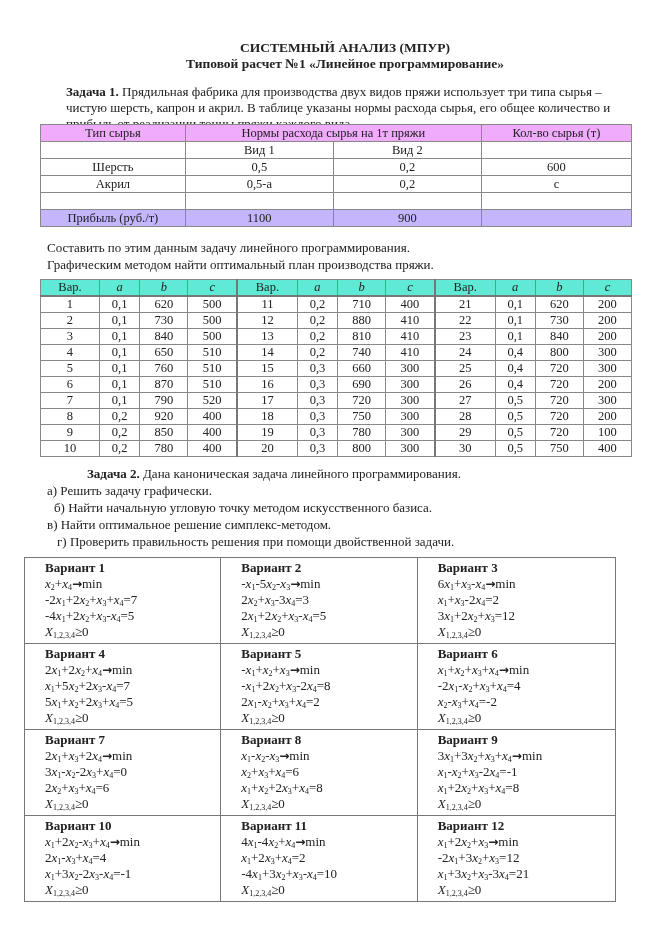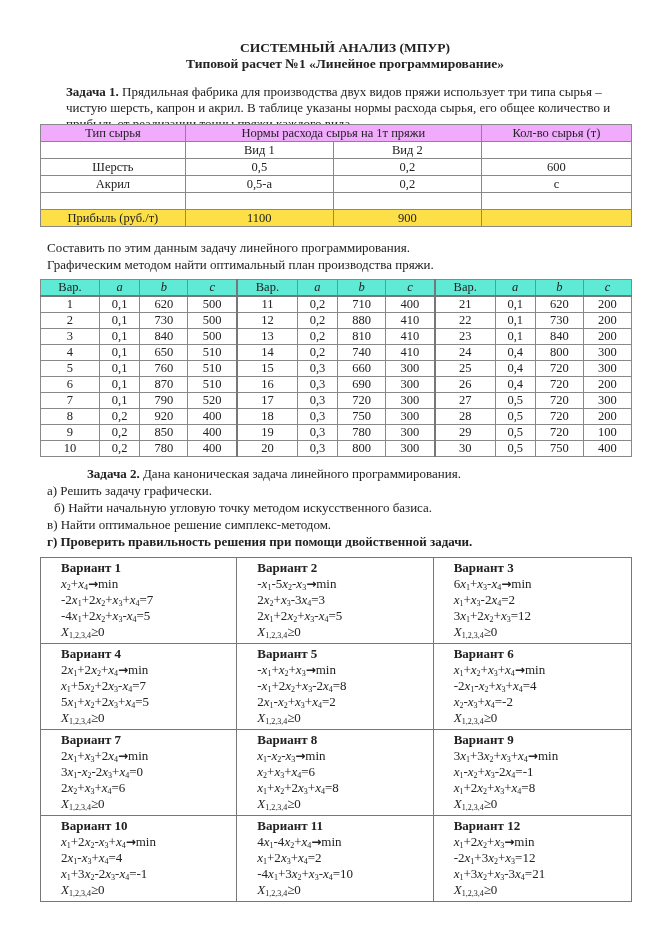--- a/index.html
+++ b/index.html
@@ -6,27 +6,27 @@
   body { width:666px; height:943px; position:relative; overflow:hidden;
          font-family:"Liberation Serif", serif; color:#222; }
   .abs { position:absolute; }
   .title { left:12px; width:666px; text-align:center; font-weight:bold; font-size:13.5px; }
   .para { font-size:13px; line-height:16px; }
   .bold { font-weight:bold; }
   table { border-collapse:collapse; }
   .t1 { left:40px; top:124px; width:592px; font-size:12.5px; }
   .t1 td { border:1px solid #888; text-align:center; height:16px; padding:0; line-height:15px; }
   .t1 .hdr td { background:#f0abfc; }
-  .t1 .profit td { background:#fde047;margin-left:28px; }
+  .t1 .profit td { background:#c4b5fd;margin-left:28px; }
   .t2 { left:40px; top:279px; width:592px; font-size:12.5px; }
   .t2 td, .t2 th { border:1px solid #888; text-align:center; padding:0; height:15px; line-height:15px; font-weight:normal; }
   .t2 th { background:#5eead4; border-bottom:2px solid #777; }
   .t2 th.it { font-style:italic; }
   .t2 .grp { border-left:2px solid #777; }
-  .vgrid { left:40px; top:557px; width:592px; border-collapse:collapse; font-size:13px; }
+  .vgrid { left:24px; top:557px; width:592px; border-collapse:collapse; font-size:13px; }
   .vgrid td { border:1px solid #777; vertical-align:top; padding:2px 0 3px 20px; width:197px; }
   .vtitle { font-weight:bold; line-height:16px; }
   .vline { line-height:16px; white-space:nowrap; }
   .vline i { font-style:italic; }
   sub { font-size:8px; vertical-align:-2px; line-height:0; }
 </style>
 </head>
 <body>
 
 <div class="abs title" style="top:40px;">СИСТЕМНЫЙ АНАЛИЗ (МПУР)</div>
@@ -243,21 +243,21 @@
     </tbody>
 </table>
 
 <div class="abs para" style="left:66px; top:466px;margin-left:21px;">
   <span class="bold">Задача 2.</span>
   <span>Дана каноническая задача линейного программирования.</span>
 </div>
 <div class="abs para" style="left:47px; top:483px;">а) Решить задачу графически.</div>
 <div class="abs para" style="left:54px; top:500px;">б) Найти начальную угловую точку методом искусственного базиса.</div>
 <div class="abs para" style="left:47px; top:517px;">в) Найти оптимальное решение симплекс-методом.</div>
-<div class="abs para" style="left:47px; top:534px;font-weight:bold;">г) Проверить правильность решения при помощи двойственной задачи.</div>
+<div class="abs para" style="left:57px; top:534px;">г) Проверить правильность решения при помощи двойственной задачи.</div>
 
 <table class="abs vgrid">
     <tbody id="vgbody">
       <tr>
         <td>
           <div class="vtitle">Вариант 1</div>
           <div class="vline"><i>x</i><sub>2</sub>+<i>x</i><sub>4</sub><b style="font-family:'DejaVu Sans',sans-serif;font-size:12px;">→</b>min</div>
           <div class="vline">-2<i>x</i><sub>1</sub>+2<i>x</i><sub>2</sub>+<i>x</i><sub>3</sub>+<i>x</i><sub>4</sub>=7</div>
           <div class="vline">-4<i>x</i><sub>1</sub>+2<i>x</i><sub>2</sub>+<i>x</i><sub>3</sub>-<i>x</i><sub>4</sub>=5</div>
           <div class="vline"><i>X</i><sub>1,2,3,4</sub>≥0</div>

